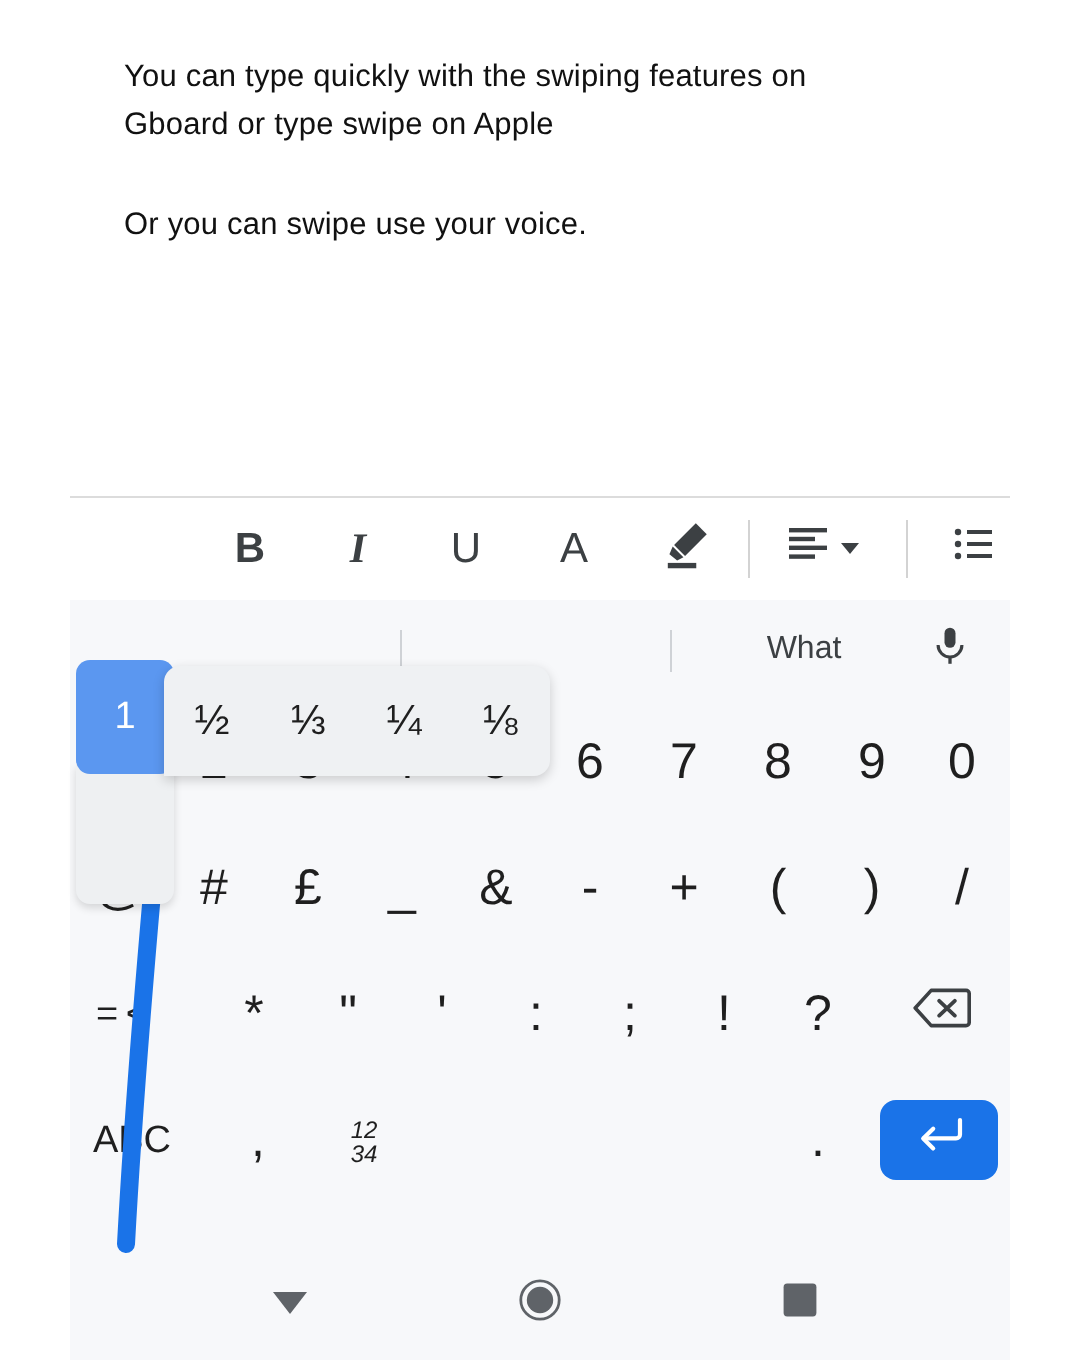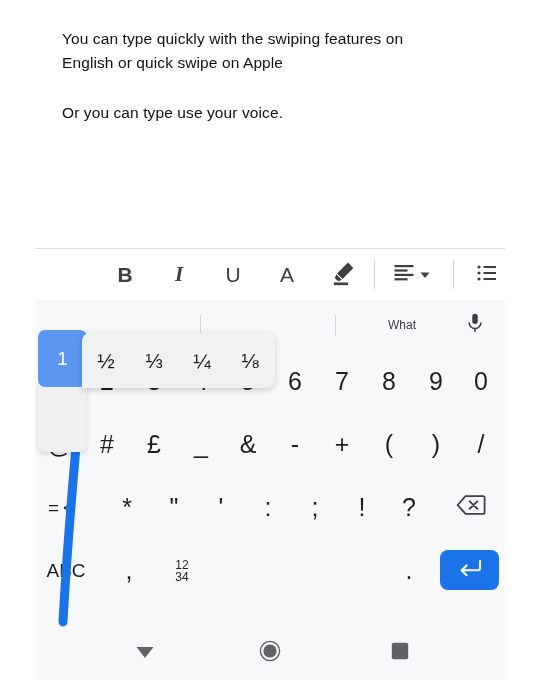--- a/index.html
+++ b/index.html
@@ -95,21 +95,21 @@
     height: 50px;
     background: #f7f8fa;
   }
   .sugg {
     position: absolute;
     top: 0;
     height: 50px;
     display: flex;
     align-items: center;
     justify-content: center;
-    font-size: 12px;
+    font-size: 16px;
     color: #3c4043;
   }
   #sugg-0 { left: 2px;   width: 162px; }
   #sugg-1 { left: 168px; width: 130px; }
   #sugg-2 { left: 302px; width: 130px; }
   .sugg-div {
     position: absolute;
     top: 15px;
     width: 1px; height: 21px;
     background: #cfd2d6;
@@ -245,22 +245,22 @@
   }
   #nav-back   { left: 80px; }
   #nav-home   { left: 205px; }
   #nav-recent { left: 335px; }
 </style>
 </head>
 <body>
 
 <div id="doc-area">
   <div class="doc-paragraph" id="doc-p1">You can type quickly with the swiping features on
-English or quick swipe on Apple</div>
-  <div class="doc-paragraph" id="doc-p2">Or you can type use your voice.</div>
+Gboard or type swipe on Apple</div>
+  <div class="doc-paragraph" id="doc-p2">Or you can swipe use your voice.</div>
 </div>
 
 <div id="toolbar">
   <div class="tb-btn" id="tb-bold">
     <span class="tb-letter">B</span>
   </div>
   <div class="tb-btn" id="tb-italic">
     <span class="tb-letter">I</span>
   </div>
   <div class="tb-btn" id="tb-under">
@@ -386,21 +386,21 @@
           <path d="M9.6 3.2 H27 a1.6 1.6 0 0 1 1.6 1.6 V19.2 a1.6 1.6 0 0 1 -1.6 1.6 H9.6 L1.6 12 Z" fill="none" stroke="#3c4043" stroke-width="1.8" stroke-linejoin="round"></path>
           <path d="M13.6 8.4 L21.4 15.8 M21.4 8.4 L13.6 15.8" stroke="#3c4043" stroke-width="1.9" stroke-linecap="round"></path>
         </svg>
       </span>
     </div>
   </div>
 
   <div class="krow" id="krow-4">
     <div class="key small" style="left:5px;  width:52px;">ABC</div>
     <div class="key" style="left:72px; width:44px;">,</div>
-    <div class="key tiny" style="left:125px; width:44px; white-space:pre; line-height:12px; text-align:center;">12
+    <div class="key tiny" style="left:125px; width:44px; white-space:pre; line-height:12px; text-align:center;font-style:italic;">12
 34</div>
     <div class="key" style="left:352px; width:44px;">.</div>
     <div class="key" id="key-enter" style="left:405px; width:59px;">
       <span>
         <svg width="26" height="22" viewBox="0 0 26 22">
           <path d="M23 4 V11.2 a2 2 0 0 1 -2 2 H5" fill="none" stroke="#ffffff" stroke-width="2.1" stroke-linecap="round" stroke-linejoin="round"></path>
           <path d="M9.6 8.4 L4.6 13.3 L9.6 18.2" fill="none" stroke="#ffffff" stroke-width="2.1" stroke-linecap="round" stroke-linejoin="round"></path>
         </svg>
       </span>
     </div>

